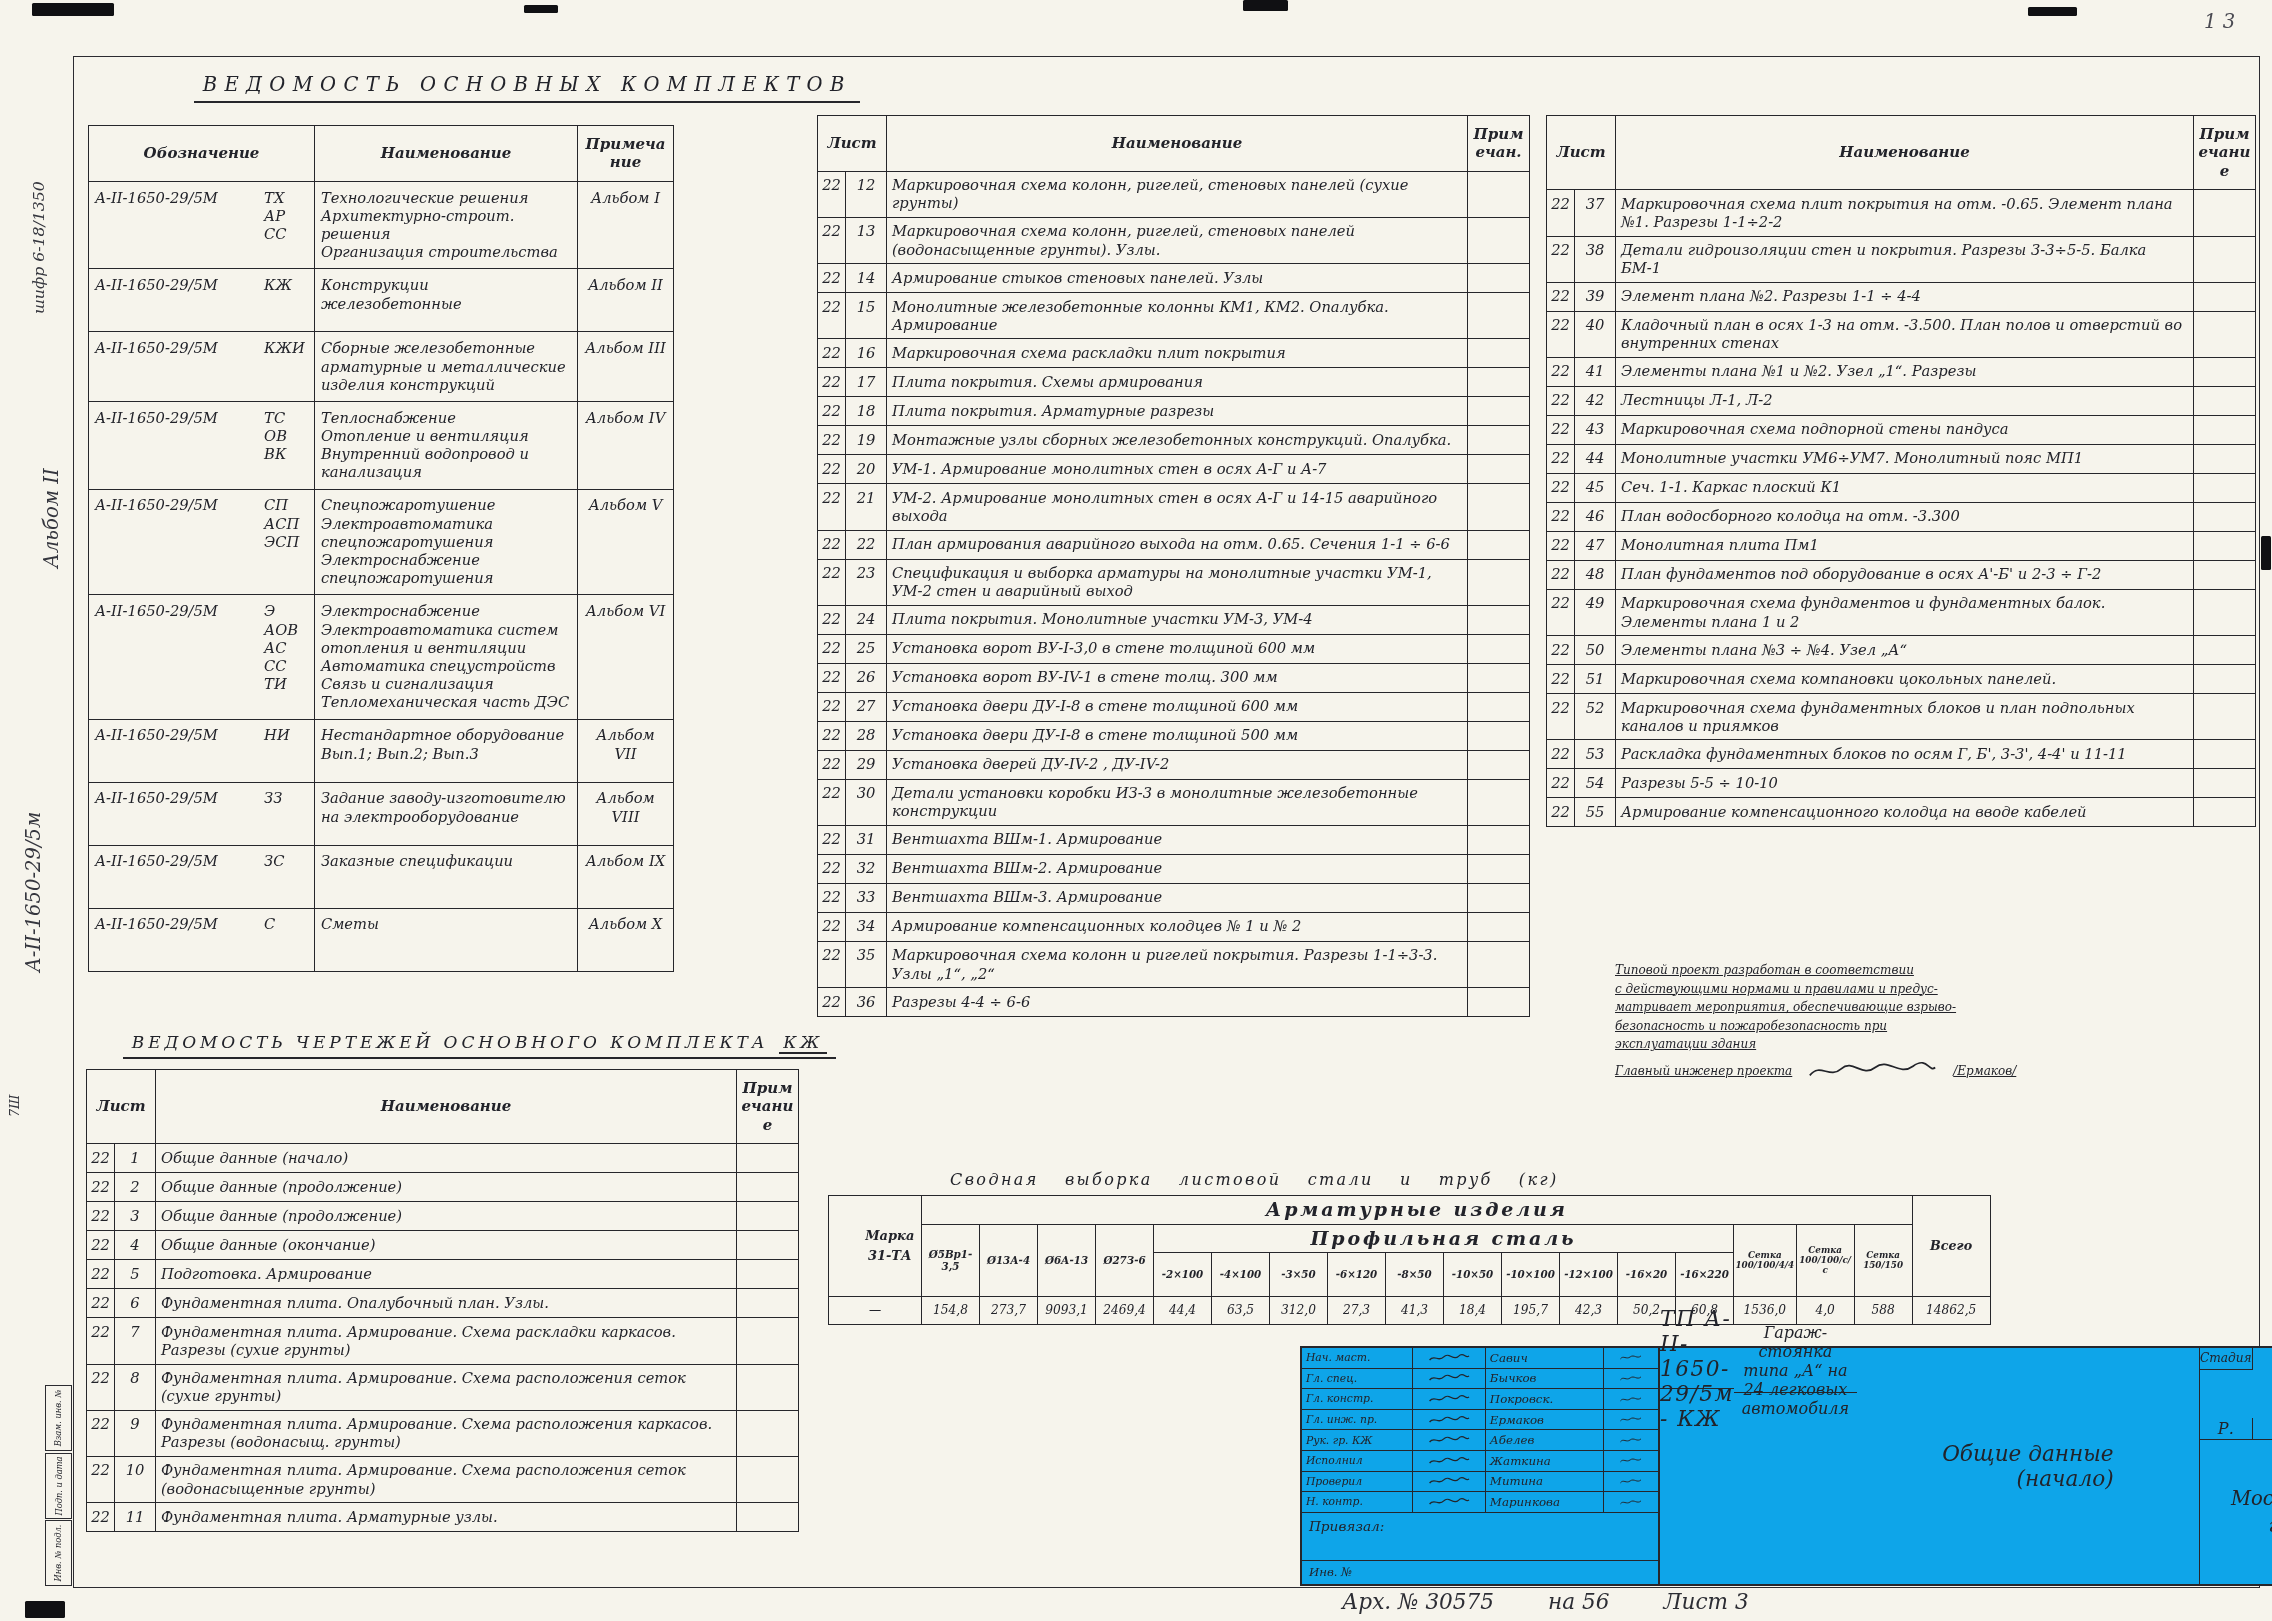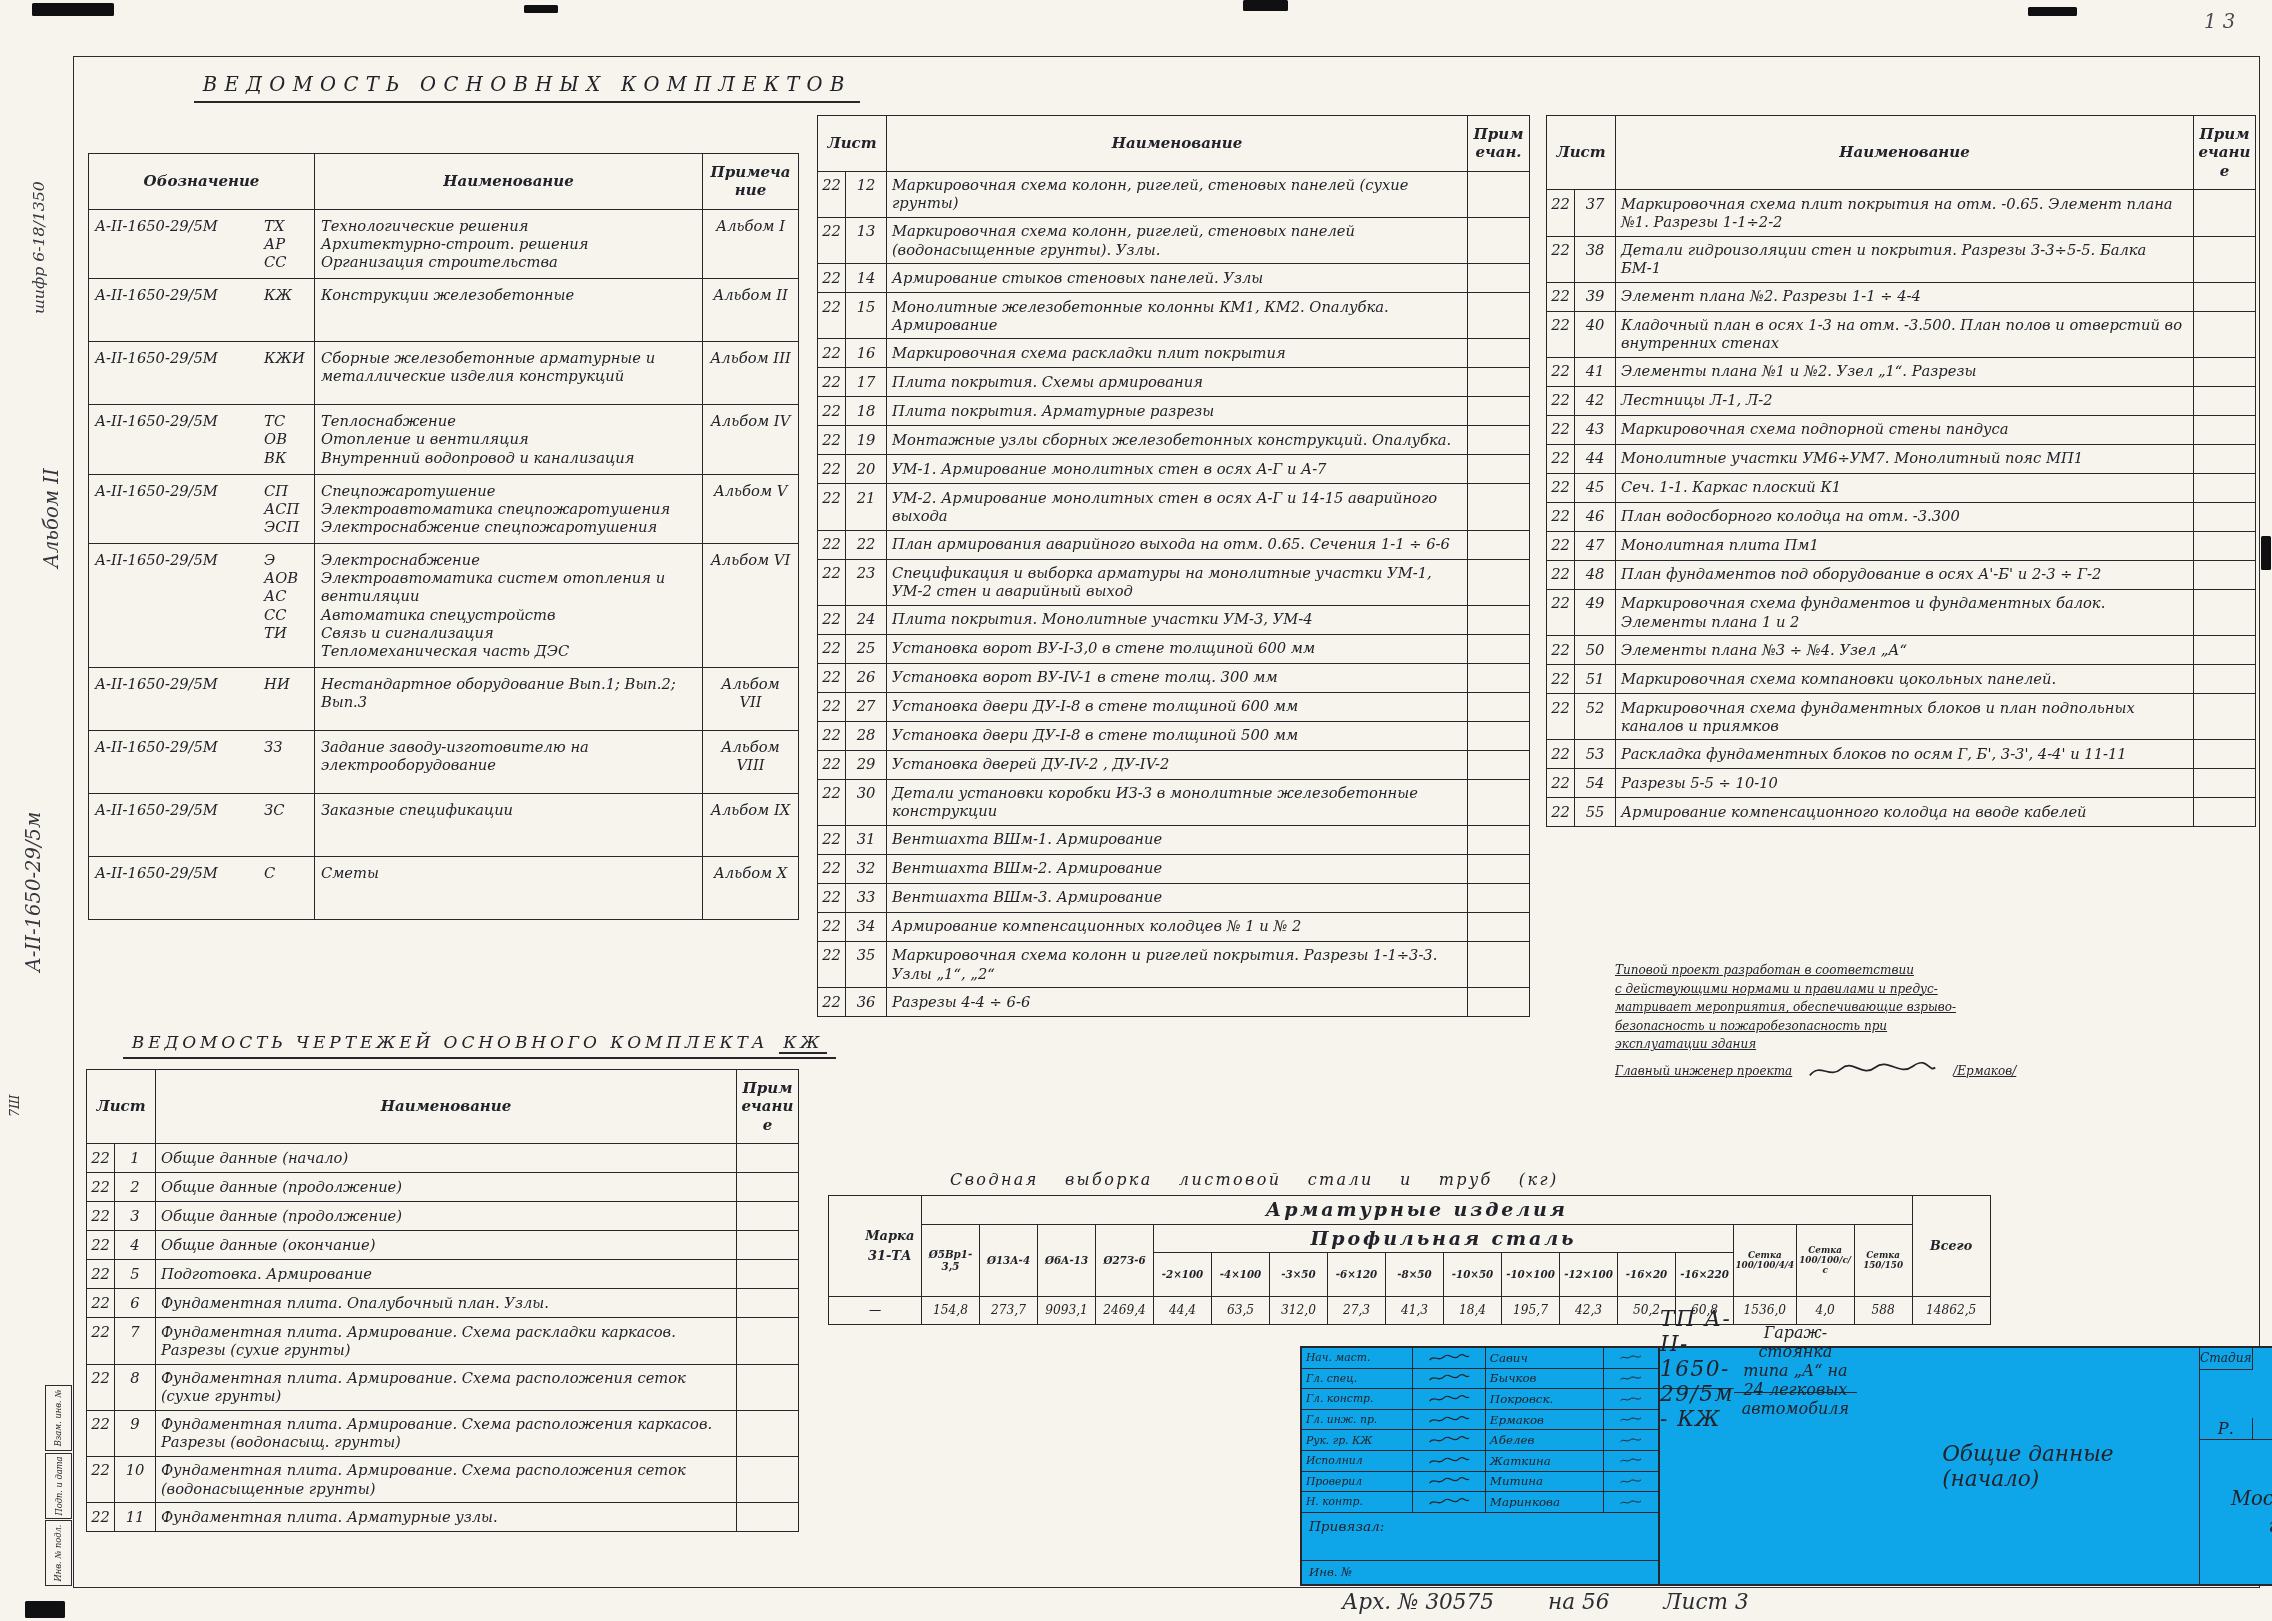--- a/index.html
+++ b/index.html
@@ -37,21 +37,21 @@
   
   table.tbl { position: absolute; border-collapse: collapse; table-layout: fixed; }
   table.tbl th, table.tbl td { border: 1.5px solid #26262b; padding: 4.4px 4.9px;
                                font-size: 14.7px; line-height: 1.24; vertical-align: top;
                                word-wrap: break-word; }
   table.tbl thead th { text-align: center; vertical-align: middle; padding: 8.8px 2.9px; font-size: 15px; }
   
   .sheets td { height: 29px; }
   .sheets td.c-col, .sheets td.c-num { text-align: center; padding: 4.4px 1px; }
   
-  #tbl-main { left: 88px; top: 125px; width: 711px; margin-top: 28px; }
+  #tbl-main { left: 88px; top: 125px; width: 586px; }
   #tbl-main td { height: 63px; padding: 6.9px 5.9px; }
   .set-code { display: flex; justify-content: space-between; gap: 3.9px; }
   .set-code .code-suffix { white-space: pre-line; text-align: left; min-width: 44px; }
   .set-name { white-space: pre-line; }
   td.set-note { text-align: center; vertical-align: middle; font-size: 15px; }
   #tbl-kzh  { left: 86px; top: 1069px; width: 713px; }
   #tbl-mid  { left: 817px; top: 115px; width: 713px; }
   #tbl-right{ left: 1546px; top: 115px; width: 710px; }
   
   .note-block { position: absolute; left: 1615px; top: 961px; width: 637px;
@@ -84,21 +84,21 @@
   .p-date svg { width: 27.4px; height: 8.8px; }
   .attach { flex: 1; border-bottom: 1.2px solid #26262b; padding: 4.9px 6.9px; font-size: 13.7px; }
   .inv { height: 23.5px; display: flex; align-items: center; padding: 0 6.9px; font-size: 11.8px; }
   .stamp-right { flex: 1; display: flex; flex-direction: row; }
   .doc-code { height: 41px; border-bottom: 1.5px solid #26262b; display: flex; align-items: center;
               justify-content: center; font-size: 21.6px; letter-spacing: 1.5px; }
   .project { height: 45px; border-bottom: 1.5px solid #26262b; display: flex; align-items: center;
              justify-content: center; font-size: 16px; padding: 0 7.8px; text-align: center; }
   .stamp-lower { flex: 1; display: flex; }
   .sheet-title { width: 343px; border-right: 1.5px solid #26262b; display: flex; align-items: center;
-                 justify-content: center; text-align: left; font-size: 21.6px; white-space: pre-line; }
+                 justify-content: center; text-align: right; font-size: 21.6px; white-space: pre-line; }
   .right-lower { flex: 1; display: flex; flex-direction: column; }
   .stage-grid { display: grid; grid-template-columns: 1fr 0.9fr 1fr; border-bottom: 1.5px solid #26262b; gap: 48px; }
   .sg { border-right: 1.2px solid #26262b; border-bottom: 1.2px solid #26262b;
         display: flex; align-items: center; justify-content: center; height: 21.6px; font-size: 12.2px; }
   .sg:nth-child(3n) { border-right: none; }
   .sg.v { font-size: 16px; border-bottom: none; }
   .org { flex: 1; display: flex; align-items: center; justify-content: center; text-align: center;
          font-size: 19.6px; white-space: pre-line; line-height: 1.4; }
   
   .arch-line { position: absolute; left: 1342px; top: 1589px; font-size: 21.6px;

